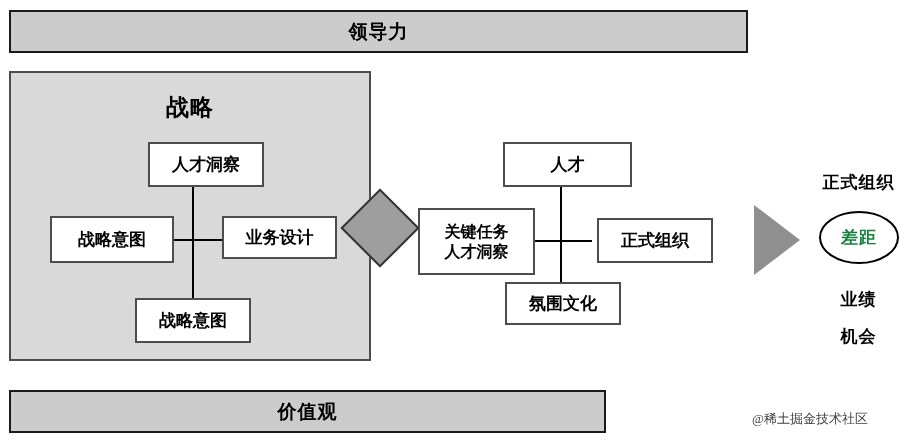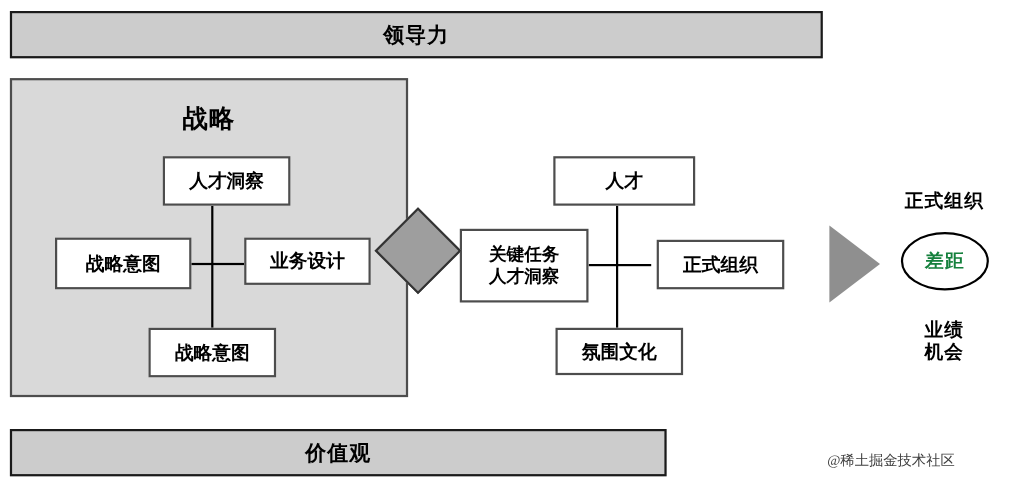--- a/index.html
+++ b/index.html
@@ -76,21 +76,21 @@
   
   #node-talent-insight   { left: 148px; top: 142px; width: 116px; height: 45px; }
   #node-strategic-intent { left: 50px;  top: 216px; width: 124px; height: 47px; }
   #node-business-design  { left: 222px; top: 216px; width: 115px; height: 43px; }
   #node-innovation-focus { left: 135px; top: 298px; width: 116px; height: 45px; }
 
   
   #node-talent           { left: 503px; top: 142px; width: 129px; height: 45px; }
   #node-key-tasks        { left: 418px; top: 208px; width: 117px; height: 67px; }
   #node-formal-org       { left: 597px; top: 218px; width: 116px; height: 45px; }
-  #node-culture          { left: 505px; top: 298px; width: 116px; height: 43px; }
+  #node-culture          { left: 505px; top: 282px; width: 116px; height: 43px; }
 
   
   .connector {
     position: absolute;
     background: #000000;
     z-index: 1;
   }
   .connector.v { width: 2px; }
   .connector.h { height: 2px; }
 
@@ -144,21 +144,21 @@
     position: absolute;
     width: 117px;
     text-align: center;
     font-weight: bold;
     font-size: 17px;
     color: #000000;
     letter-spacing: 1px;
   }
   #label-market-results { left: 800px; top: 171px; }
   #label-performance    { left: 800px; top: 288px; }
-  #label-opportunity    { left: 800px; top: 308px; }
+  #label-opportunity    { left: 800px; top: 325px; }
 
   #ellipse-gap {
     position: absolute;
     left: 819px;
     top: 211px;
     width: 80px;
     height: 53px;
     border: 2px solid #000000;
     border-radius: 50%;
     box-sizing: border-box;

